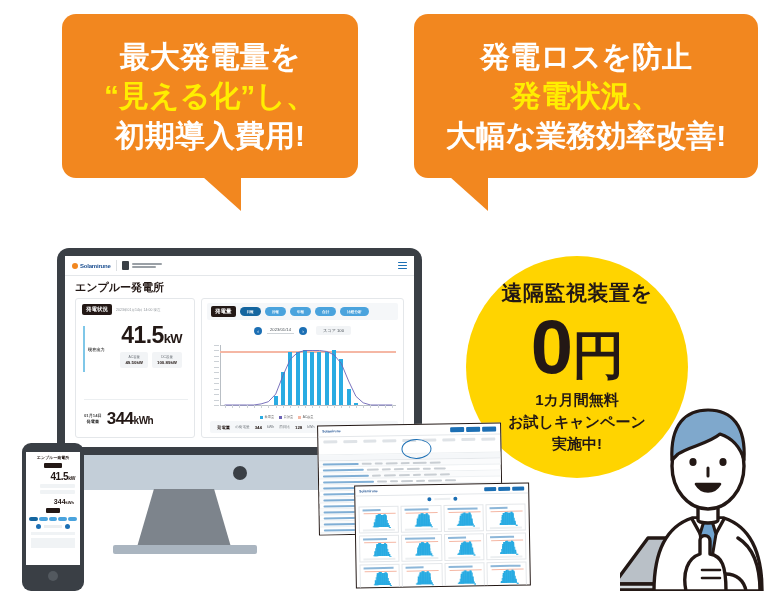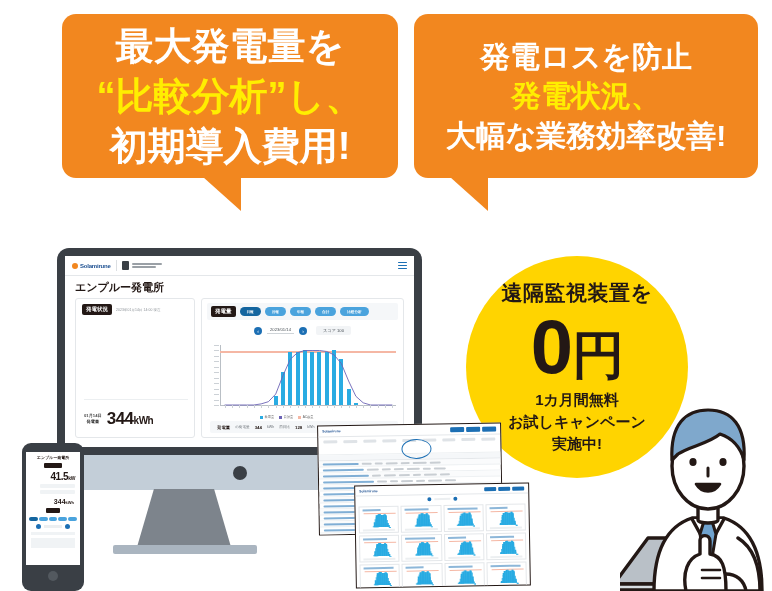--- a/index.html
+++ b/index.html
@@ -25,21 +25,21 @@
   }
   .bubble .ln { display: block; white-space: nowrap; }
   .bubble .hl { color: #FFEE00; }
   .tail {
     position: absolute;
     width: 0; height: 0;
     border-left: 38px solid transparent;
     border-top: 34px solid #F2871F;
   }
 
-  #bubble-left  { left: 62px;  top: 14px; width: 336px; height: 164px; font-size: 38px; }
+  #bubble-left  { left: 62px;  top: 14px; width: 296px; height: 164px; font-size: 30px; }
   #bubble-right { left: 414px; top: 14px; width: 344px; height: 164px; font-size: 30px; }
   #tail-left  { left: 203px; top: 177px; }
   #tail-right { left: 450px; top: 177px; }
 
   
   #circle {
     position: absolute; left: 466px; top: 256px;
     width: 222px; height: 222px; border-radius: 50%;
     background: #FFD400;
     display: flex; flex-direction: column;
@@ -223,21 +223,21 @@
   
   #doctor { position: absolute; left: 620px; top: 388px; width: 152px; height: 203px; }
 </style>
 </head>
 <body>
 
 <div id="stage">
 
   <div id="bubble-left" class="bubble">
     <span class="ln">最大発電量を</span>
-    <span class="ln hl">“比較分析”し、</span>
+    <span class="ln hl">“見える化”し、</span>
     <span class="ln">初期導入費用!</span>
   </div>
   <div id="tail-left" class="tail"></div>
 
   <div id="bubble-right" class="bubble">
     <span class="ln">発電ロスを防止</span>
     <span class="ln hl">発電状況、</span>
     <span class="ln">大幅な業務効率改善!</span>
   </div>
   <div id="tail-right" class="tail"></div>
@@ -271,20 +271,37 @@
             <i></i>
           </span>
       </div>
 
       <div id="dash-title">エンプルー発電所</div>
 
       <div id="card-left" class="card">
         <div class="card-hd">
           <span class="badge">発電状況</span>
           <span class="stamp">2023年01月14日 14:00 現在</span>
+        </div>
+        <div id="kpi-wrap">
+          <span id="kpi-bar"></span>
+          <span id="kpi-label">現在出力</span>
+          <div id="kpi-value">
+            <span>41.5</span><span class="u">kW</span>
+          </div>
+          <div class="cap-row">
+            <div class="cap-box">
+              <div class="t">AC容量</div>
+              <div class="v">49.50kW</div>
+            </div>
+            <div class="cap-box">
+              <div class="t">DC容量</div>
+              <div class="v">100.89kW</div>
+            </div>
+          </div>
         </div>
         <span id="kpi-div"></span>
         <div id="kpi2">
           <div class="lab">
             <span>01月14日</span><br>
             <span>発電量</span>
           </div>
           <div class="val">
             <span>344</span><span class="u">kWh</span>
           </div>

